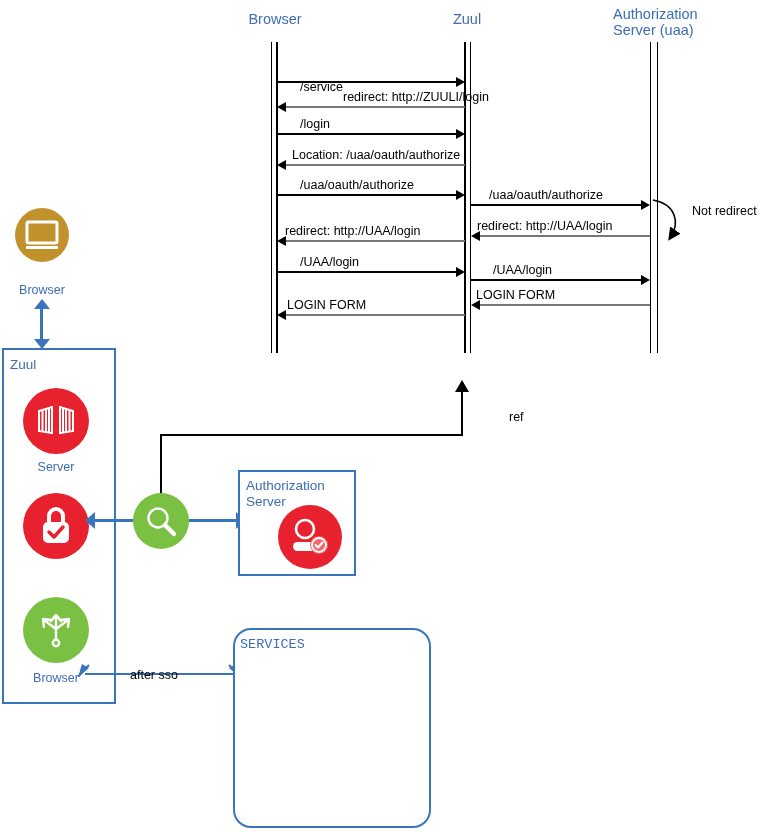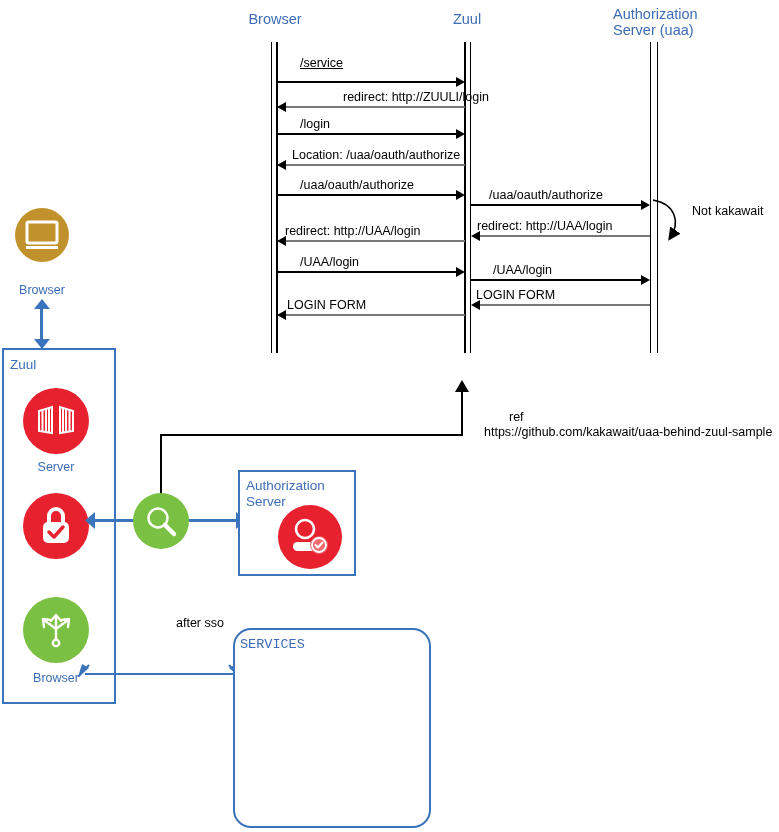--- a/index.html
+++ b/index.html
@@ -114,21 +114,21 @@
 
   <div class="abs lifeline-thin" style="left:271px; top:42px; height:311px;"></div>
   <div class="abs lifeline-thick" style="left:276px; top:42px; height:311px;"></div>
 
   <div class="abs lifeline-thick" style="left:464px; top:42px; height:311px;"></div>
   <div class="abs lifeline-thin" style="left:470px; top:42px; height:311px;"></div>
 
   <div class="abs lifeline-thin" style="left:650px; top:42px; height:311px;"></div>
   <div class="abs lifeline-thin" style="left:657px; top:42px; height:311px;"></div>
 
-  <div class="abs msg-label" style="left:300px; top:56px;text-decoration:underline;">/service</div>
+  <div class="abs msg-label" style="left:300px; top:80px;">/service</div>
   <div class="abs msg-line-fwd" style="left:277px; top:81px; width:184px;"></div>
   <div class="abs ah-right" style="left:456px; top:77px;"></div>
 
   <div class="abs msg-label" style="left:307px; top:90px;margin-left:36px;">redirect: http://ZUULI/login</div>
   <div class="abs msg-line-back" style="left:286px; top:106px; width:179px;"></div>
   <div class="abs ah-left" style="left:277px; top:102px;"></div>
 
   <div class="abs msg-label" style="left:300px; top:117px;text-align:right;">/login</div>
   <div class="abs msg-line-fwd" style="left:277px; top:133px; width:184px;"></div>
   <div class="abs ah-right" style="left:456px; top:129px;"></div>
@@ -170,21 +170,21 @@
   <div class="abs ah-left" style="left:471px; top:300px;"></div>
 
   <svg class="abs" style="left:645px; top:192px;" width="60" height="58">
     <defs>
       <marker id="curveArrow" markerWidth="8" markerHeight="8" refX="6" refY="4" orient="auto">
         <path d="M0,0 L8,4 L0,8 z" fill="#000000"></path>
       </marker>
     </defs>
     <path d="M8,8 C30,12 36,30 25,46" stroke="#000000" stroke-width="1.6" fill="none" marker-end="url(#curveArrow)"></path>
   </svg>
-  <div class="abs msg-label" style="left:692px; top:204px;">Not kakawait</div>
+  <div class="abs msg-label" style="left:692px; top:204px;">Not redirect</div>
 
   <div class="abs circle-icon" style="left:15px; top:208px; width:54px; height:54px; background:#c1922c;">
     <svg width="34" height="30" viewBox="0 0 34 30">
       <rect x="2" y="2" width="30" height="21" rx="1.5" fill="none" stroke="#ffffff" stroke-width="3"></rect>
       <rect x="1" y="26" width="32" height="3" fill="#ffffff"></rect>
     </svg>
   </div>
   <div class="abs icon-label" style="left:0px; top:283px; width:84px;">Browser</div>
 
   <div class="abs blue-line" style="left:40px; top:307px; width:2.5px; height:36px;"></div>
@@ -270,21 +270,20 @@
 
   <div class="abs blue-line" style="left:85px; top:673px; width:148px; height:2px;"></div>
   <svg class="abs" style="left:78px; top:663px;" width="12" height="14">
     <path d="M0,14 L11,2" stroke="#3a74bd" stroke-width="2" fill="none"></path>
     <path d="M0,14 L4,1 L11,5 z" fill="#3a74bd"></path>
   </svg>
   <svg class="abs" style="left:228px; top:663px;" width="12" height="14">
     <path d="M12,14 L1,2" stroke="#3a74bd" stroke-width="2" fill="none"></path>
     <path d="M12,14 L8,1 L1,5 z" fill="#3a74bd"></path>
   </svg>
-  <div class="abs plain-label" style="left:130px; top:616px;margin-left:46px;">after sso</div>
+  <div class="abs plain-label" style="left:130px; top:668px;">after sso</div>
 
   <div class="abs" style="left:233px; top:628px; width:198px; height:200px; border:2px solid #3a74bd; border-radius:18px; box-sizing:border-box; background:#ffffff;"></div>
   <div class="abs box-title" style="left:240px; top:637px;font-family:Liberation Mono, monospace;">SERVICES</div>
 
   <div class="abs note-text" style="left:509px; top:410px;">ref</div>
-  <div class="abs note-text" style="left:484px; top:425px;">https://github.com/kakawait/uaa-behind-zuul-sample</div>
 
 </div>
 
 </body></html>

